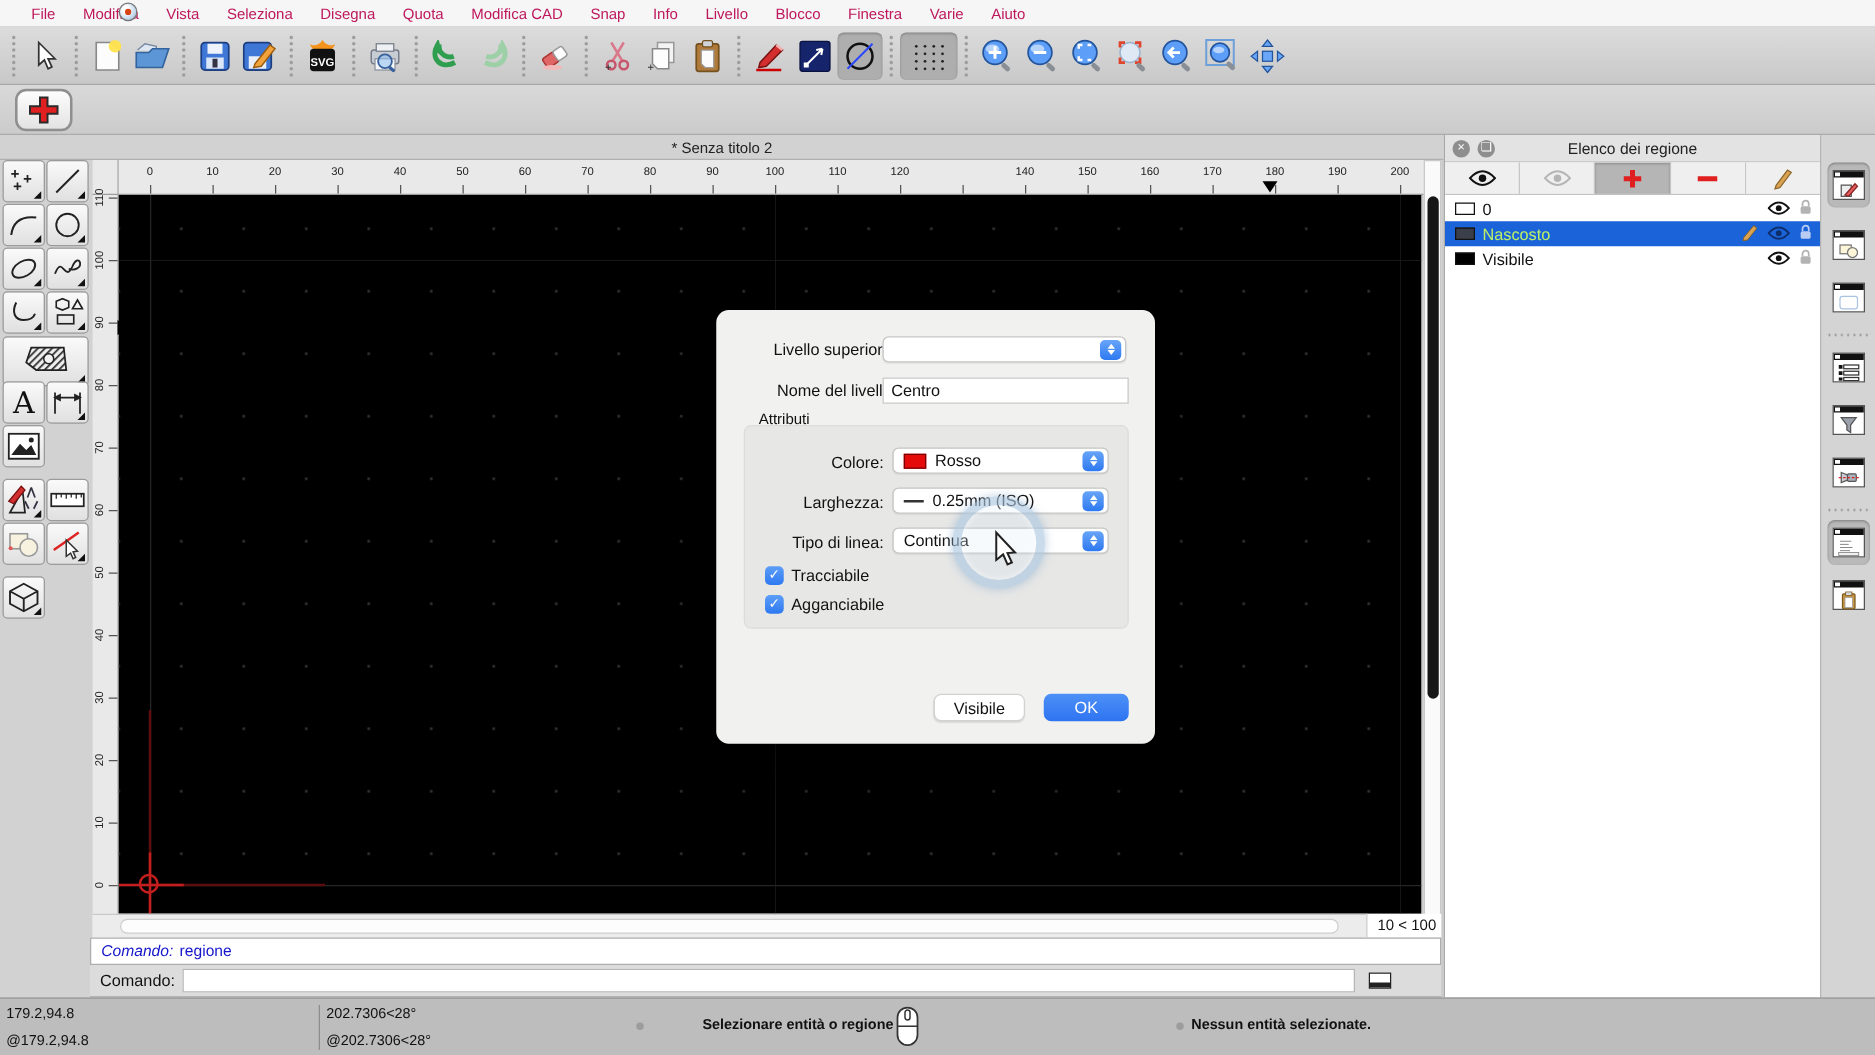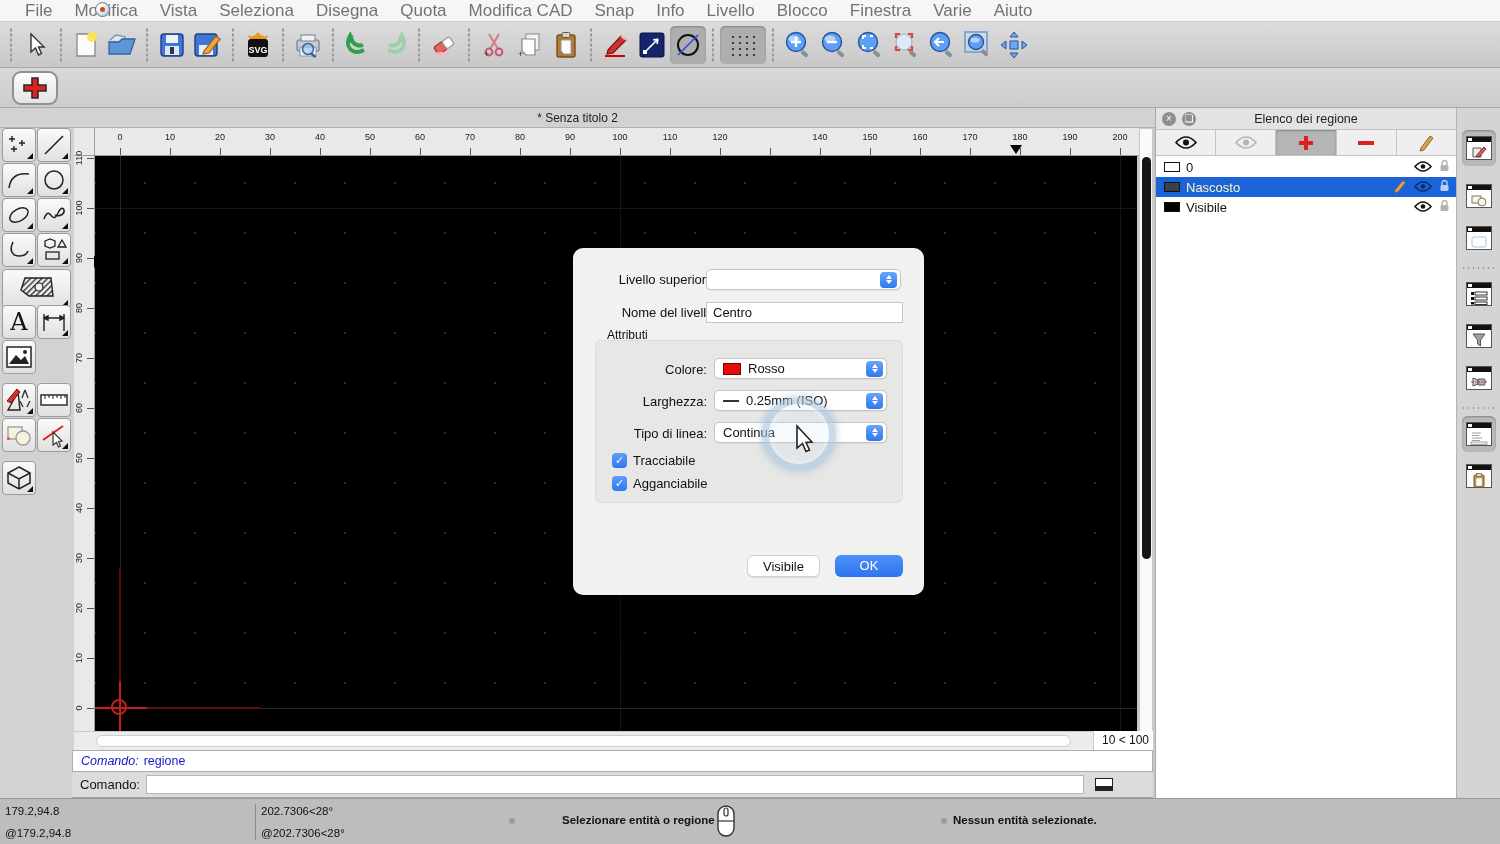--- a/index.html
+++ b/index.html
@@ -4,21 +4,21 @@
 <style>
   * { margin:0; padding:0; box-sizing:border-box; }
   html,body { width:1500px; height:844px; overflow:hidden; }
   body { font-family:"Liberation Sans","DejaVu Sans",sans-serif; background:#bfbfbf; }
   #app { position:relative; width:1500px; height:844px; background:#c9c9c9; }
   .abs { position:absolute; }
 
   
   #menubar { left:0; top:0; width:1500px; height:22px; background:#f6f6f6; border-bottom:1px solid #cfcfcf;
              display:flex; align-items:center; padding-left:14px; }
-  .menu-item { font-size:17px; color:#737373; padding:0 11px; height:22px; line-height:22px; cursor:default; }
+  .menu-item { font-size:12px; color:#be185d; padding:0 11px; height:22px; line-height:22px; cursor:default; }
 
   
   #toolbar { left:0; top:22px; width:1500px; height:46px; background:linear-gradient(#dcdcdc,#c8c8c8);
              border-bottom:1px solid #a9a9a9; display:flex; align-items:center; padding-left:4px; }
   .tb-sep { width:10px; height:34px; margin:0 2px;
             background-image:radial-gradient(#9a9a9a 1px, transparent 1.2px);
             background-size:4px 5px; background-position:center; background-repeat:repeat-y; }
   .tb-btn { width:36px; height:38px; display:flex; align-items:center; justify-content:center; border-radius:5px; }
   .tb-btn.pressed { background:#aeaeae; box-shadow:inset 0 1px 2px rgba(0,0,0,.25); }
   .tb-btn svg { display:block; }
@@ -87,21 +87,21 @@
   #layer-panel { left:1155px; top:108px; width:301px; height:690px; background:#fff; border-left:1px solid #a8a8a8; }
   #panel-header { position:absolute; left:0; top:0; width:100%; height:22px; background:#e3e3e3; border-bottom:1px solid #c2c2c2; }
   #panel-title { width:100%; text-align:center; font-size:12.5px; color:#222; line-height:22px; }
   .hdr-circle { position:absolute; top:4px; width:14px; height:14px; border-radius:50%; background:#8e8e8e;
                 color:#fff; font-size:10px; line-height:14px; text-align:center; }
   #panel-toolbar { position:absolute; left:0; top:22px; width:100%; height:26px; background:#ededed; border-bottom:1px solid #c2c2c2; display:flex; }
   .lp-btn { flex:1; border-right:1px solid #c6c6c6; display:flex; align-items:center; justify-content:center; background:#efefef; }
   .lp-btn.pressed { background:#b5b5b5; box-shadow:inset 0 1px 2px rgba(0,0,0,.25); }
   #layer-list { position:absolute; left:0; top:49px; width:100%; }
   .layer-row { position:relative; height:20px; display:flex; align-items:center; font-size:13px; color:#111; }
-  .layer-row.selected { background:#1a63d9; color:#fef9c3; }
+  .layer-row.selected { background:#1a63d9; color:#bef264; }
   .layer-swatch { width:16px; height:10px; border:1px solid #111; margin:0 6px 0 8px; }
   .layer-icons { position:absolute; right:6px; display:flex; align-items:center; gap:7px; }
 
   
   #dock-strip { left:1456px; top:108px; width:44px; height:690px; background:#d4d4d4; border-left:1px solid #b5b5b5; }
   .dock-btn { position:absolute; left:5px; width:34px; height:36px; border-radius:6px; display:flex; align-items:center; justify-content:center; }
   .dock-btn.pressed { background:#b9b9b9; box-shadow:inset 0 1px 2px rgba(0,0,0,.3); }
   .dock-win { width:26px; height:24px; background:#fff; border:1px solid #555; position:relative; }
   .dock-win::before { content:""; position:absolute; left:0; top:0; width:100%; height:5px; background:#111; }
   .dock-win::after { content:""; position:absolute; left:1px; top:1px; width:4px; height:3px; background:#fff; }

